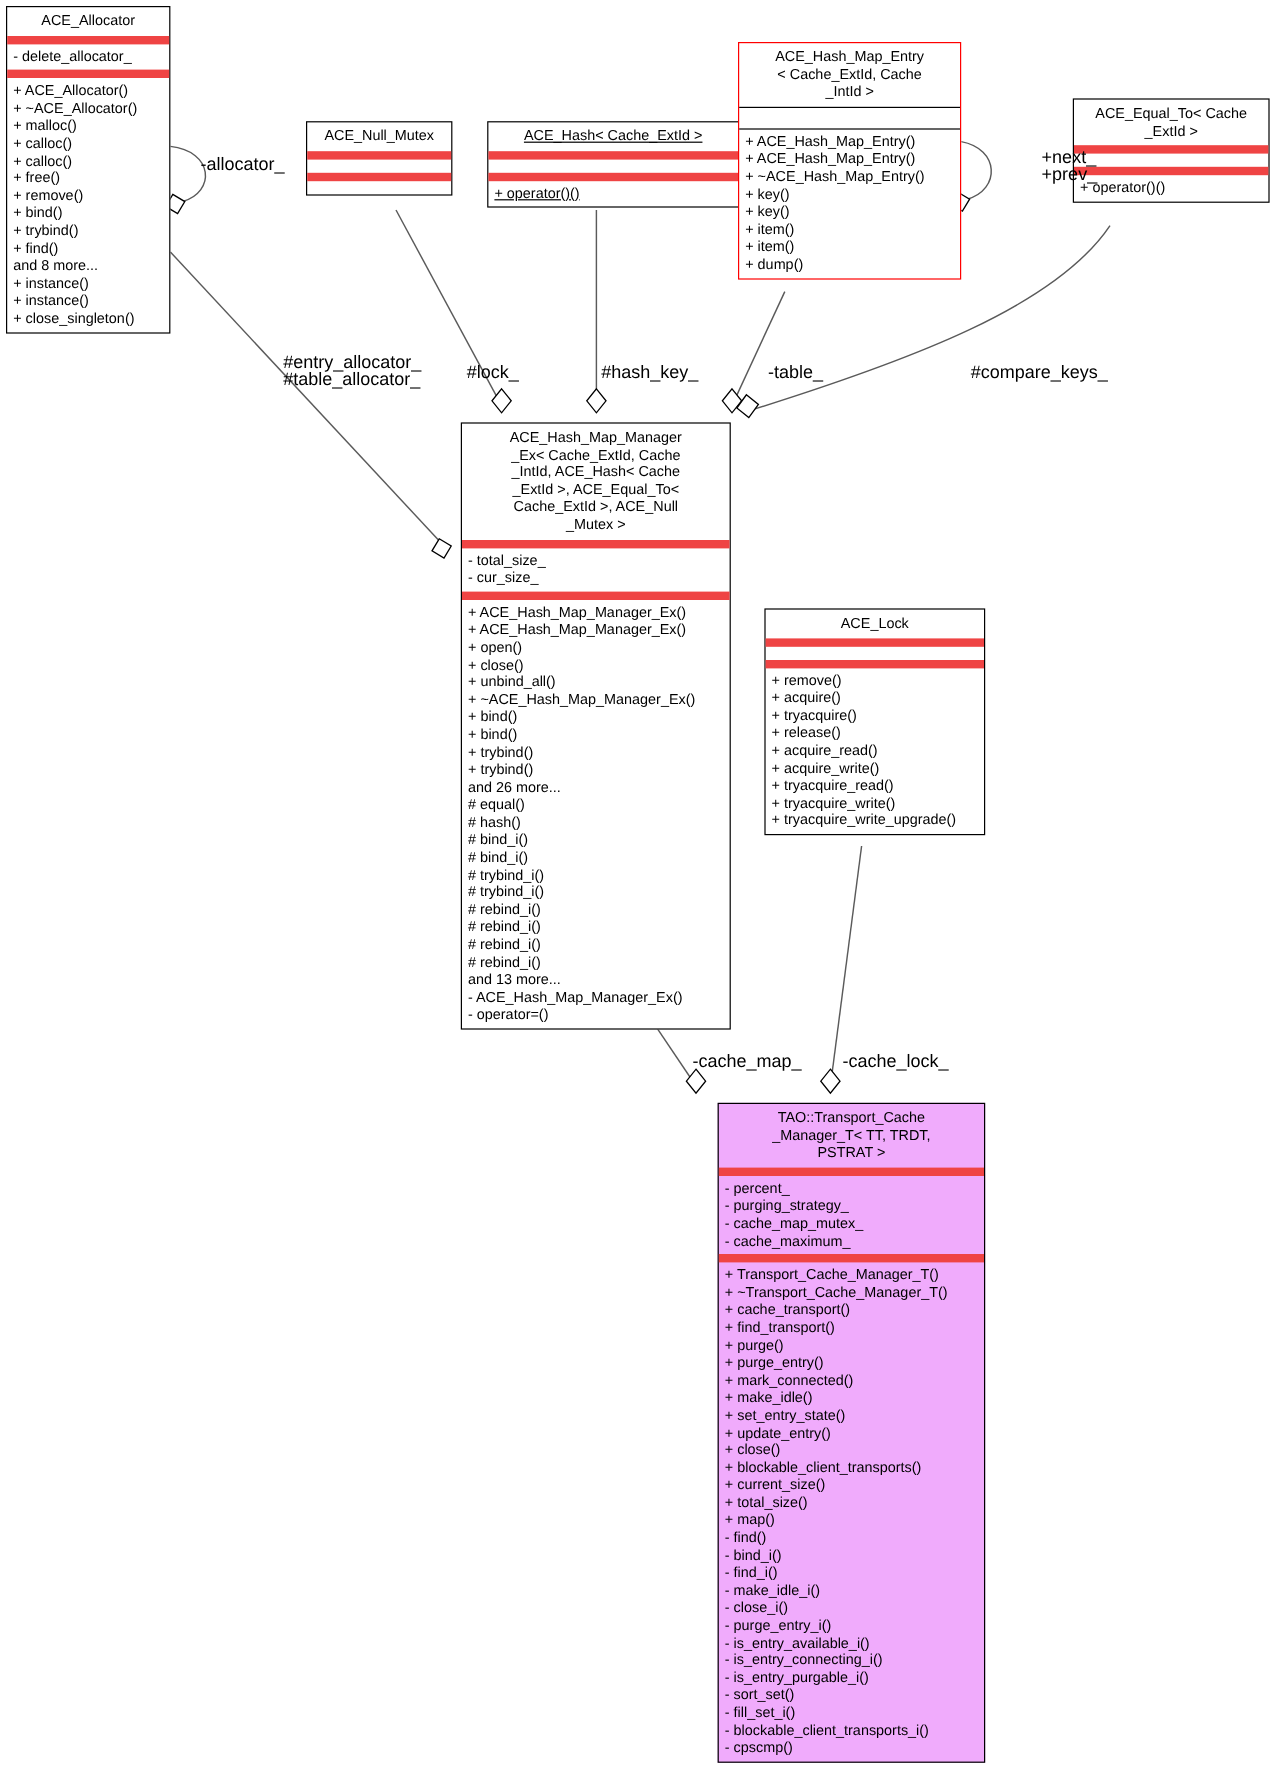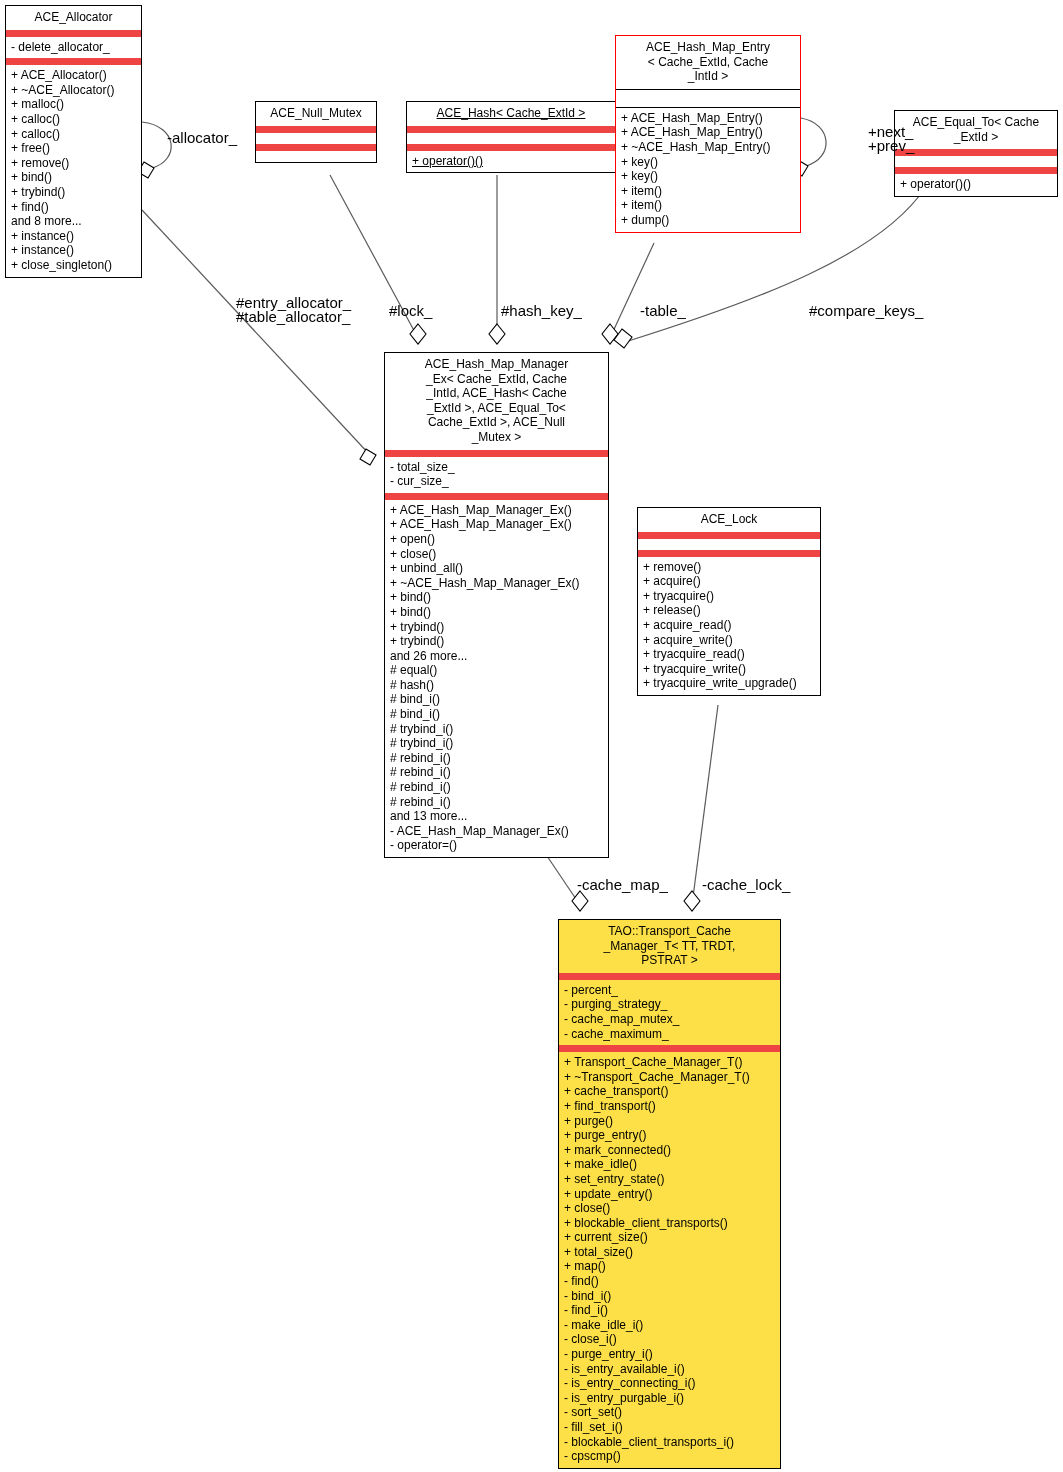--- a/index.html
+++ b/index.html
@@ -24,21 +24,21 @@
     pointer-events: none;
   }
   .umlbox {
     position: absolute;
     box-sizing: border-box;
     border: 1px solid #000000;
     background: #ffffff;
     z-index: 5;
   }
   .umlbox.highlight { border: 1px solid #ff0000; }
-  .umlbox.filled { background: #fde047; }
+  .umlbox.filled { background: #f0abfc; margin-left: 40px; }
   .sect {
     box-sizing: border-box;
     padding: 3px 5px 4px 5px;
     font-size: 12px;
     line-height: 14.6px;
     color: #000000;
   }
   .sect.title {
     text-align: center;
     padding: 4px 4px 5px 4px;
@@ -144,21 +144,21 @@
       <div class="member">+ ACE_Hash_Map_Entry()</div>
       <div class="member">+ ~ACE_Hash_Map_Entry()</div>
       <div class="member">+ key()</div>
       <div class="member">+ key()</div>
       <div class="member">+ item()</div>
       <div class="member">+ item()</div>
       <div class="member">+ dump()</div>
     </div>
   </div>
 
-  <div class="umlbox" style="left:894px; top:110px; width:164px;">
+  <div class="umlbox" style="left:894px; top:82px; width:164px;">
     <div class="sect title">ACE_Equal_To&lt; Cache
 _ExtId &gt;</div>
     <div class="sect divider empty"></div>
     <div class="sect divider">
       <div class="member">+ operator()()</div>
     </div>
   </div>
 
   <div class="umlbox" style="left:384px; top:352px; width:225px;">
     <div class="sect title">ACE_Hash_Map_Manager

